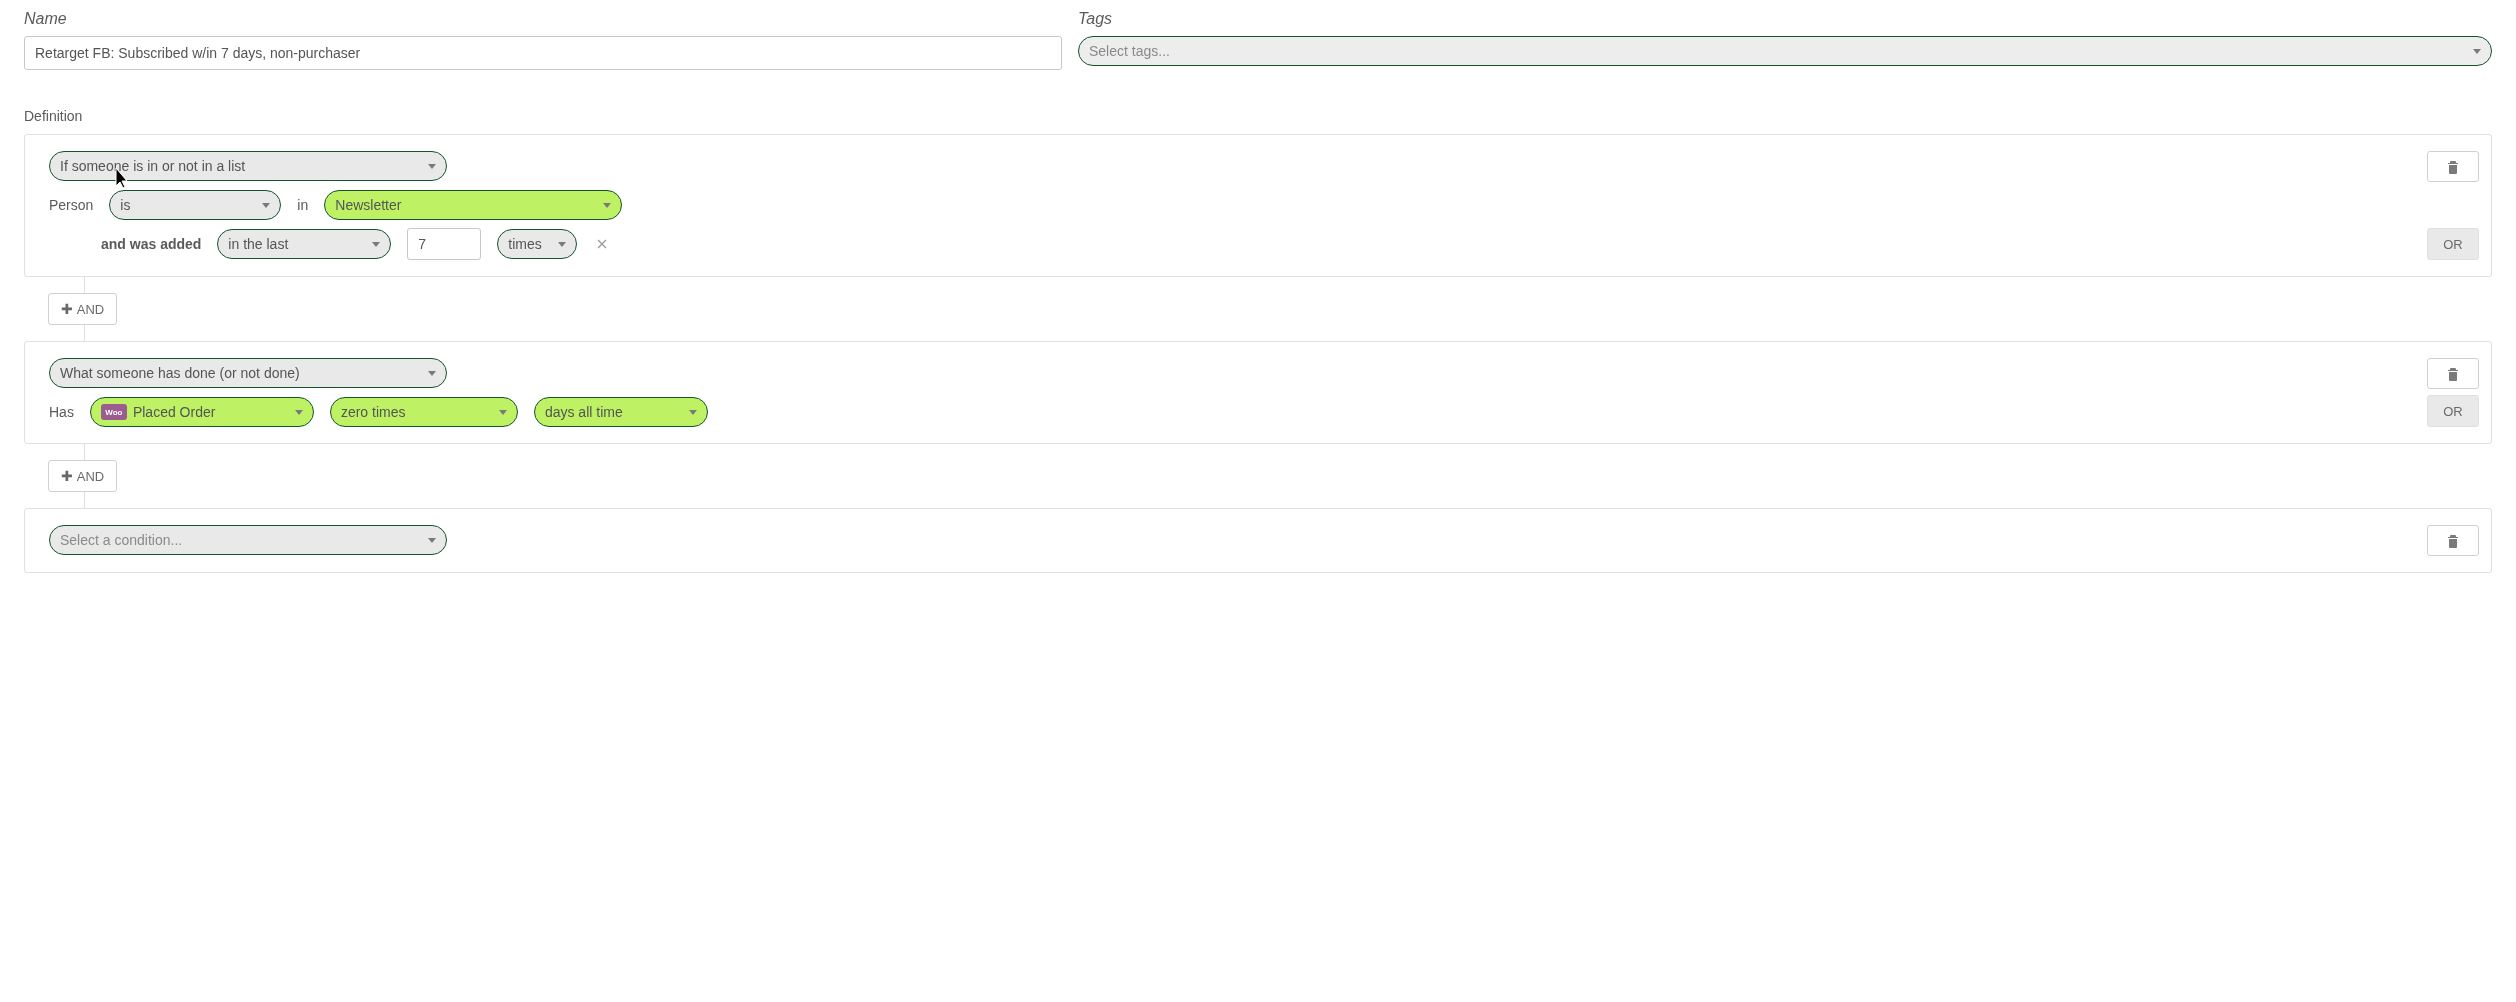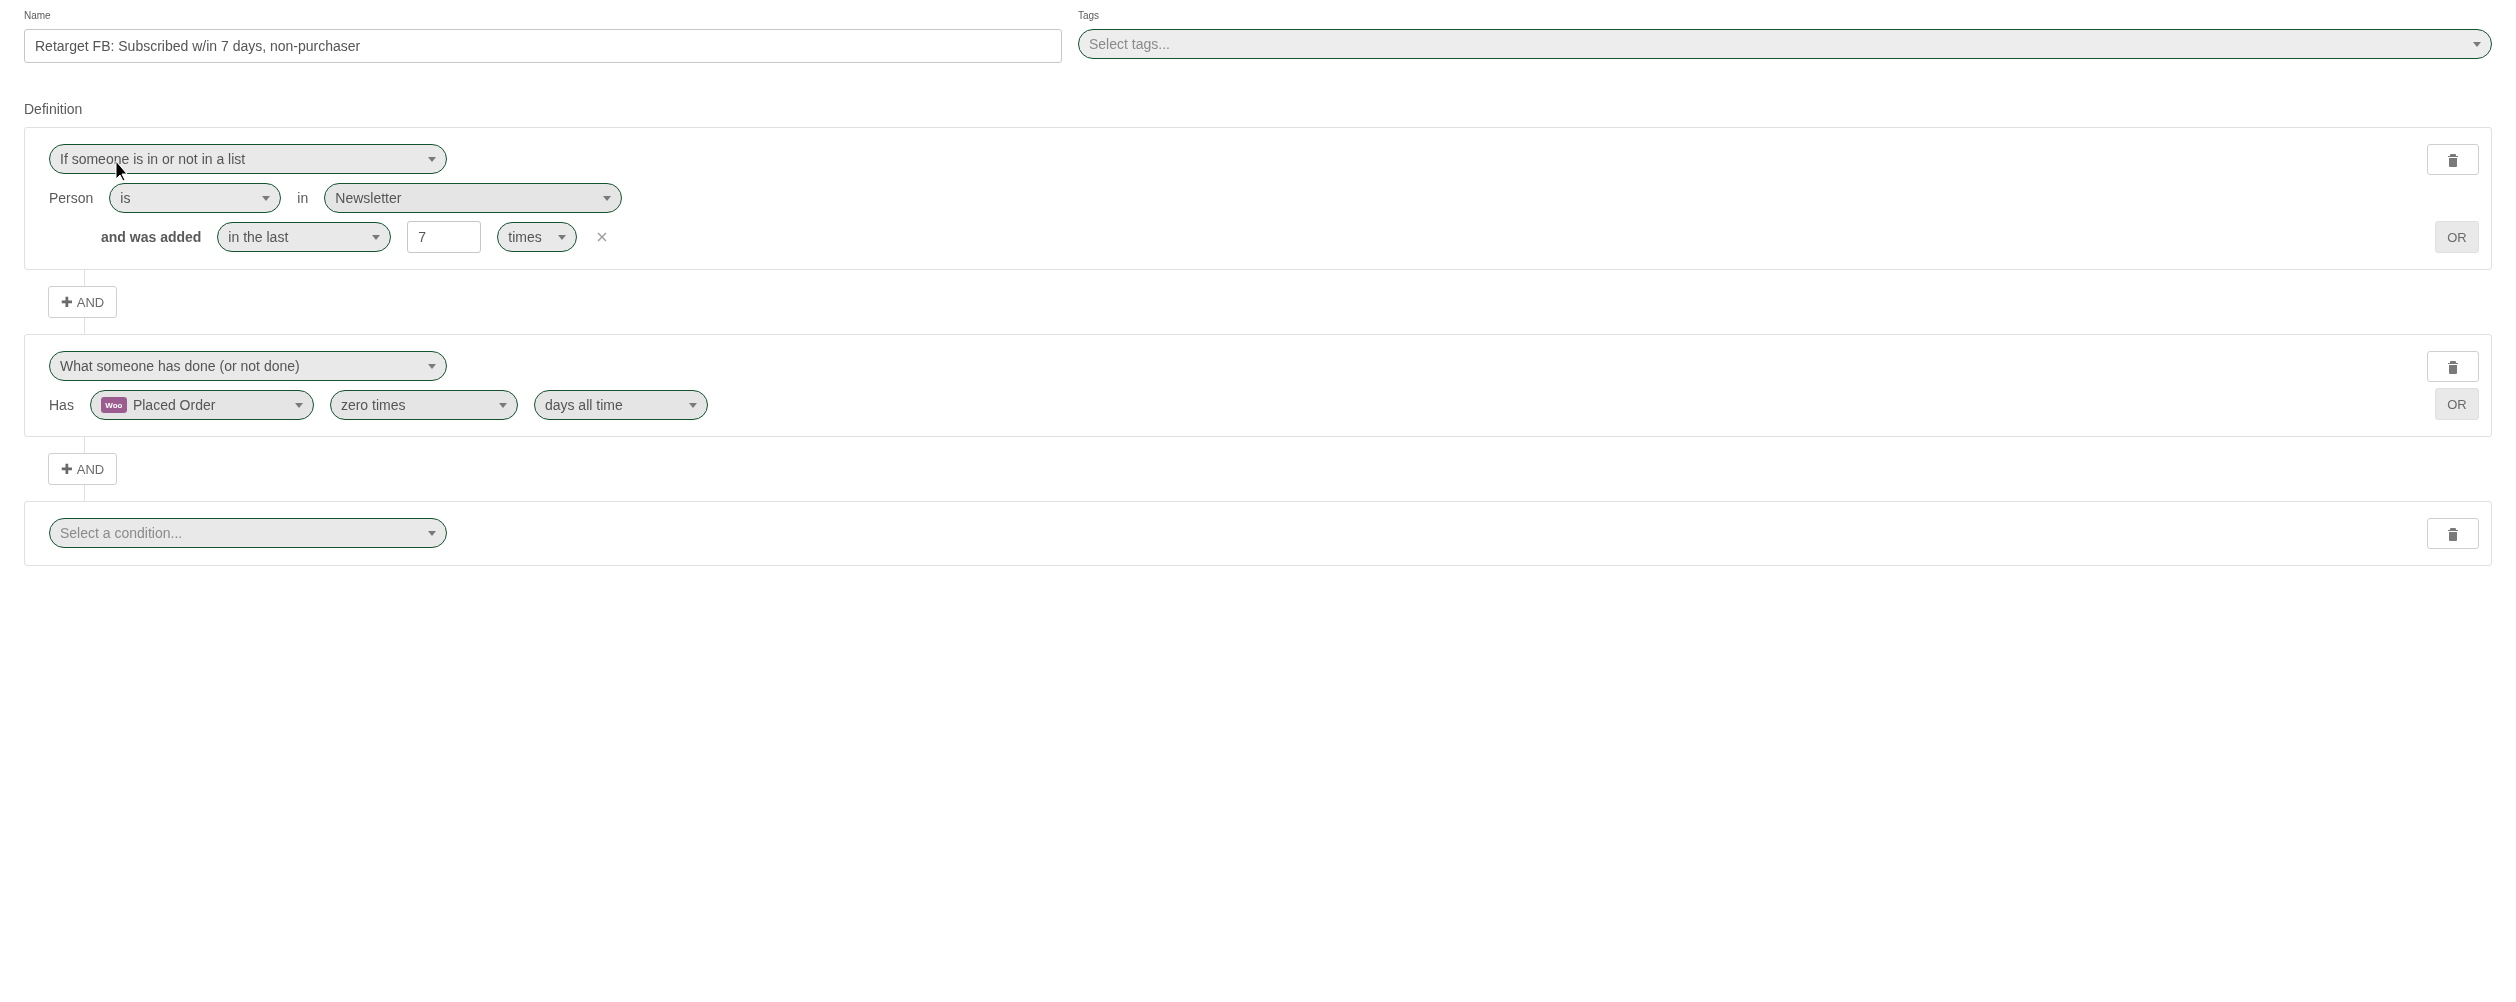--- a/index.html
+++ b/index.html
@@ -9,24 +9,25 @@
     font-family: -apple-system, BlinkMacSystemFont, "Segoe UI", "Helvetica Neue", Arial, sans-serif;
     font-size: 14px;
     color: #4a4a4a;
     background: #fff;
   }
   .top-row { display: flex; gap: 16px; }
   .field-group { display: flex; flex-direction: column; }
   .name-group { flex: 0 0 1038px; }
   .tags-group { flex: 1; }
   .field-label {
-    font-size: 10px;
+    font-size: 16px;
     color: #5a5a5a;
     margin-bottom: 8px;
     font-weight: 500;
+    font-style: italic;
   }
   .text-input {
     width: 100%;
     height: 30px;
     border: 1px solid #c7c7c7;
     border-radius: 3px;
     padding: 16px 10px;
     font-size: 14px;
     color: #555;
   }
@@ -37,21 +38,21 @@
     border: 1px solid #14532d;
     border-radius: 15px;
     padding: 0 28px 0 10px;
     font-size: 14px;
     color: #555;
     display: flex;
     align-items: center;
     cursor: default;
   }
   .select.white {
-    background: #e5e5e5;
+    background: #bef264;
   }
   .select.tags {
     background: #ededed;
     color: #8a8a8a;
     height: 30px;
   }
   .select::after {
     content: "";
     position: absolute;
     right: 10px;
@@ -110,21 +111,21 @@
     gap: 16px;
     margin-top: 8px;
   }
   .cond-row .lbl { color: #5a5a5a; font-size: 14px; }
   .indent-52 { margin-left: 52px; }
 
   .or-btn {
     position: absolute;
     right: 12px;
     bottom: 16px;
-    width: 44px;
+    width: 52px;
     height: 32px;
     background: #e9e9e9;
     border: 1px solid #e0e0e0;
     border-radius: 3px;
     display: flex;
     align-items: center;
     justify-content: center;
     font-size: 13px;
     color: #6a6a6a;
     font-weight: 500;

